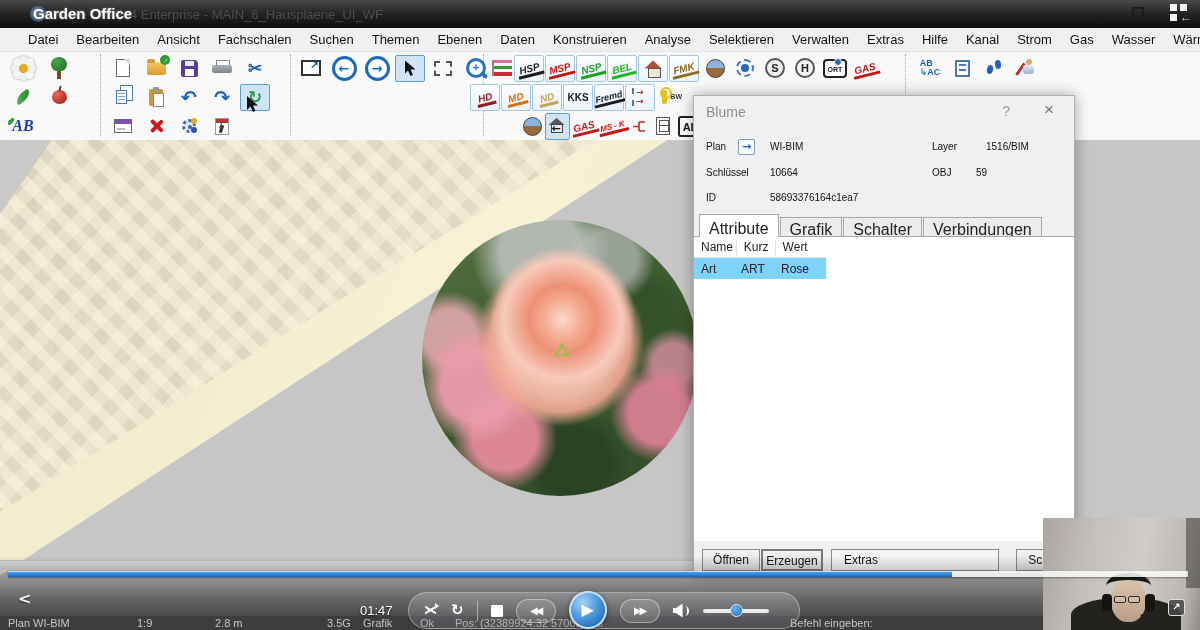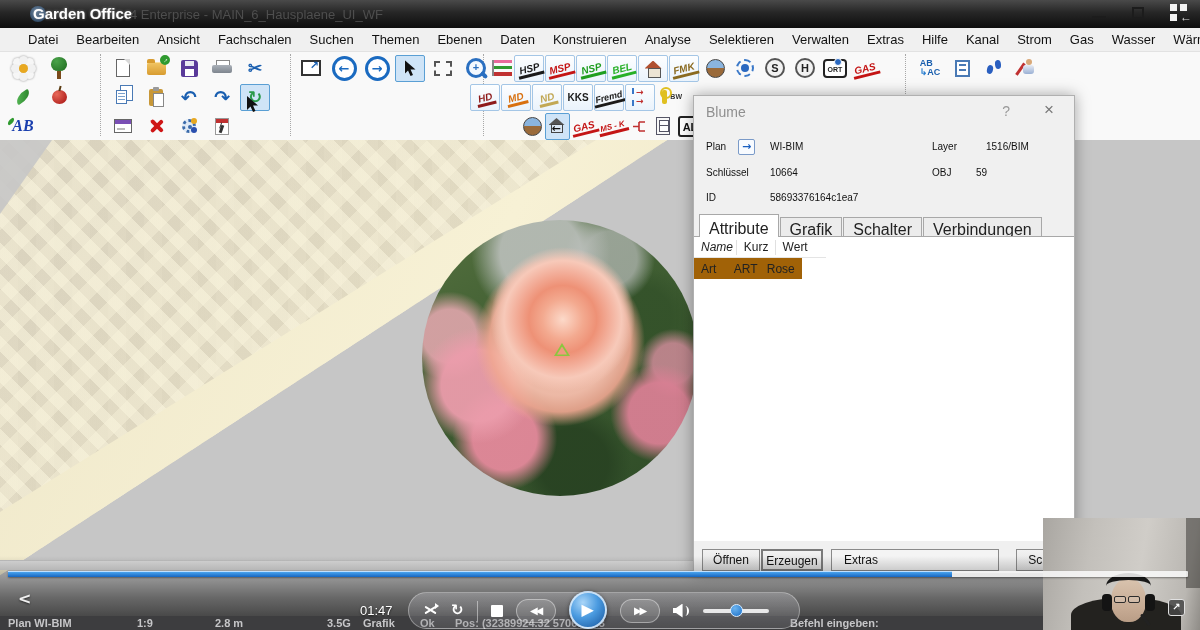--- a/index.html
+++ b/index.html
@@ -197,35 +197,35 @@
   .fld { position:absolute; font-size:10px; }
   .plan-btn { position:absolute; left:44px; top:43px; width:17px; height:16px; background:#f8fbff; border:1px solid #7a9ac8;
     color:#1a5fc0; font:bold 11px/14px "DejaVu Sans",sans-serif; text-align:center; border-radius:2px; }
   .tabs { position:absolute; left:5px; top:118px; display:flex; align-items:flex-end; height:23px; }
   .tab { border:1px solid #a8a8a8; border-bottom:none; background:#ececec; padding:3px 9px 2px;
     font-size:16px; color:#222; margin-right:1px; height:20px;margin-top:44px; }
   .tab.active { background:#fff; height:23px; padding-top:5px; position:relative; z-index:3; }
   .dlg-content { position:absolute; left:0px; top:140px; width:100%; height:305px; background:#fff; border-top:1px solid #a8a8a8; }
   .thead { display:flex; height:21px; align-items:center; border-bottom:1px solid #e4e4e4; width:132px; }
   .thead span { padding-left:7px; font-size:12px; color:#222; border-right:1px solid #e0e0e0; height:15px; line-height:15px; }
-  .thead span:nth-of-type(1){ width:44px;font-style:italic; } .thead span:nth-of-type(2){ width:40px; } .thead span:nth-of-type(3){ width:52px; border-right:none; }
-  .trowd { display:flex; height:21px; align-items:center; background:#a16207; width:108px; }
+  .thead span:nth-of-type(1){ width:44px; } .thead span:nth-of-type(2){ width:40px; } .thead span:nth-of-type(3){ width:52px; border-right:none; }
+  .trowd { display:flex; height:21px; align-items:center; background:#7dd3fc; width:132px; }
   .trowd span { padding-left:7px; font-size:12px; color:#222; }
   .trowd span:nth-of-type(1){ width:40px; } .trowd span:nth-of-type(2){ width:40px; } .trowd span:nth-of-type(3){ width:52px; }
   .dlg-btn { position:absolute; top:453px; height:22px; background:linear-gradient(#f2f2f2,#dedede);
     border:1px solid #8a8a8a; font-size:12px; color:#111; text-align:center; line-height:20px; }
   .btn-open { left:8px; width:58px; }
   .btn-create { left:67px; width:62px; border:2px solid #7a7a7a; }
   .btn-extras { left:137px; width:168px; text-align:left; padding-left:12px; background:#f4f4f4; }
   .btn-close { left:322px; width:78px; }
 
   
   .bottom-shade { position:absolute; left:0; top:556px; width:1200px; height:60px; z-index:18;
     background:linear-gradient(rgba(30,30,30,0), rgba(25,25,25,.55) 70%, rgba(20,20,20,.7)); pointer-events:none; }
-  .statusbar { position:absolute; left:0; top:616px; width:1200px; height:14px; background:#3d3d3f; z-index:15; overflow:hidden;font-weight:bold; }
+  .statusbar { position:absolute; left:0; top:616px; width:1200px; height:14px; background:#3d3d3f; z-index:15; overflow:hidden; }
   .statusbar span { position:absolute; top:1px; font-size:11px; color:#c6c6c8; white-space:nowrap; }
   .statusbar span:nth-of-type(1){ left:8px; } .statusbar span:nth-of-type(2){ left:137px; }
   .statusbar span:nth-of-type(3){ left:215px; } .statusbar span:nth-of-type(4){ left:327px; }
   .statusbar span:nth-of-type(5){ left:363px; } .statusbar span:nth-of-type(6){ left:420px; }
   .statusbar span:nth-of-type(7){ left:455px; } .statusbar span:nth-of-type(8){ left:790px; }
 
   .webcam { position:absolute; left:1043px; top:518px; width:157px; height:112px; z-index:20; overflow:hidden;
     background:linear-gradient(100deg, #a9a6a1 0%, #c3c0bb 30%, #d0cdc8 60%, #bab7b2 88%, #8f8c87 100%); }
   .wc-dark-strip { position:absolute; right:0; top:0; width:14px; height:70px; background:rgba(60,58,54,.55); }
   .wc-body { position:absolute; left:28px; bottom:-6px; width:110px; height:38px; background:#23221f; border-radius:45% 45% 0 0; }

